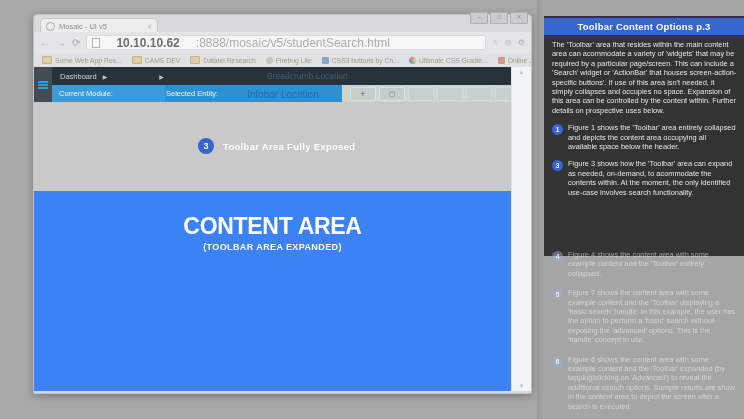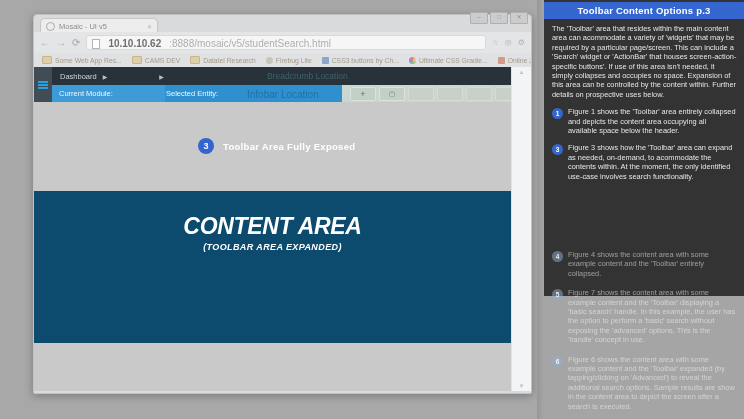--- a/index.html
+++ b/index.html
@@ -20,21 +20,21 @@
     color:#8f8f8f;font-size:6px;line-height:9px;text-align:center;border-radius:1px;}
   .tab{position:absolute;left:6px;top:3px;width:106px;height:14px;background:#ededee;
     border:1px solid #c6c6c6;border-bottom:none;border-radius:5px 5px 0 0;
     display:flex;align-items:center;gap:4px;padding:0 5px;font-size:7.5px;color:#8c8c8c;}
   .favicon{width:7px;height:7px;border:1px solid #aaaaaa;border-radius:50%;flex:none;}
   .tab-close{margin-left:auto;font-size:6px;color:#b2b2b2;}
   .navbar{position:absolute;left:0;right:0;top:17px;height:21px;background:#e4e5e6;
     border-bottom:1px solid #d4d4d4;display:flex;align-items:center;padding:0 6px;gap:6px;}
   .nav-btn{color:#a6a6a6;font-size:10px;line-height:10px;}
   .urlbox{flex:1;height:13px;background:#f6f6f6;border:1px solid #d9d9d9;border-radius:3px;
-    display:flex;align-items:flex-end;gap:8px;padding:0 5px;font-size:10px;white-space:nowrap;overflow:hidden;}
+    display:flex;align-items:center;gap:16px;padding:0 5px;font-size:12px;white-space:nowrap;overflow:hidden;}
   .url-doc{width:6px;height:8px;border:1px solid #b4b4b4;background:#fff;flex:none;}
   .url-host{color:#6e6e6e;font-weight:bold;}
   .url-path{color:#aeaeae;}
   .url-icons{display:flex;gap:6px;color:#b3b3b3;font-size:8px;}
   .bookmarks{position:absolute;left:0;right:0;top:38px;height:14px;background:#e0e1e2;
     display:flex;align-items:center;gap:10px;padding:0 8px;overflow:hidden;}
   .bm{display:flex;align-items:center;gap:3px;font-size:6.8px;color:#a49a89;white-space:nowrap;}
   .bm-folder{width:8px;height:6px;background:#ddd0a8;border:1px solid #c8b685;border-radius:1px;flex:none;}
   .bm-circle{width:7px;height:7px;border-radius:50%;background:#c3bdb2;flex:none;opacity:.8;}
   .bm-css3{width:7px;height:7px;background:#7a9cc7;flex:none;opacity:.85;border-radius:1px;}
@@ -62,33 +62,33 @@
   .infobar{position:absolute;left:82px;top:4px;color:rgba(10,60,100,.38);font-size:10px;}
   .seg-actions{flex:1;background:#ccd5ce;display:flex;align-items:center;gap:3px;padding:0 0 0 8px;}
   .abtn{width:24px;height:12px;background:#c3cfc7;border:1px solid #dbe4dc;border-radius:2px;
     color:#5e6e67;font-size:9px;line-height:10px;display:flex;align-items:center;justify-content:center;flex:none;}
   .abtn.sq{font-size:6.5px;}
   .abtn.blank{opacity:.55;}
   .annotation{position:absolute;left:164px;top:71px;display:flex;align-items:center;gap:9px;}
   .num-badge{width:16px;height:16px;border-radius:50%;background:#3465cf;color:#fff;
     font-size:9px;font-weight:bold;display:flex;align-items:center;justify-content:center;flex:none;}
   .annotation-label{color:#ffffff;font-weight:bold;font-size:9.5px;letter-spacing:.3px;}
-  .content-area{position:absolute;left:0;top:124px;width:477px;height:152px;background:#0c4a6e;text-align:center;font-style:italic;}
+  .content-area{position:absolute;left:0;top:124px;width:477px;height:200px;background:#3b82f6;text-align:center;}
   .content-title{margin-top:22px;font-size:23px;font-weight:bold;color:#ffffff;letter-spacing:-.3px;}
   .content-sub{font-size:9px;font-weight:bold;color:#ffffff;margin-top:2px;letter-spacing:.4px;}
   .scrollbar{position:absolute;right:0;top:0;width:19px;height:100%;background:#f3f4f5;
     border-left:1px solid #e2e2e2;}
   .sb-arrow{position:absolute;left:0;width:19px;text-align:center;color:#c2c2c2;font-size:6px;}
   .sb-up{top:2px;} .sb-down{bottom:2px;}
 
   
   .sidebar{position:absolute;left:537px;top:0;width:207px;height:419px;background:#a5a5a5;}
   .side-edge{position:absolute;left:0;top:0;width:7px;height:100%;
     background:linear-gradient(to right,#979797,#a5a5a5);}
-  .panel-dark{position:absolute;left:7px;right:0;top:0;height:296px;background:#333333;overflow:hidden;}
+  .panel-dark{position:absolute;left:7px;right:0;top:16px;height:240px;background:#333333;overflow:hidden;}
   .side-header{height:17px;margin-top:2px;background:#3566d0;color:#ffffff;font-weight:bold;
     font-size:9.5px;display:flex;align-items:center;justify-content:center;letter-spacing:.2px;}
   .side-intro{padding:5px 7px 0 8px;font-size:7.4px;line-height:9.4px;color:#e6e6e6;}
   .fig-item{display:flex;gap:5px;padding:0 7px 0 8px;margin-top:8px;}
   .fig-num{flex:none;width:11px;height:11px;border-radius:50%;background:#3566d0;color:#ffffff;
     font-size:6.5px;font-weight:bold;display:flex;align-items:center;justify-content:center;margin-top:1px;}
   .fig-text{font-size:7.4px;line-height:9.4px;color:#e6e6e6;}
   .panel-faded{position:absolute;left:7px;right:0;top:240px;}
   .panel-faded .fig-item{margin-top:10px;}
   .panel-faded .fig-num{background:rgba(150,175,215,.5);color:rgba(255,255,255,.85);}

